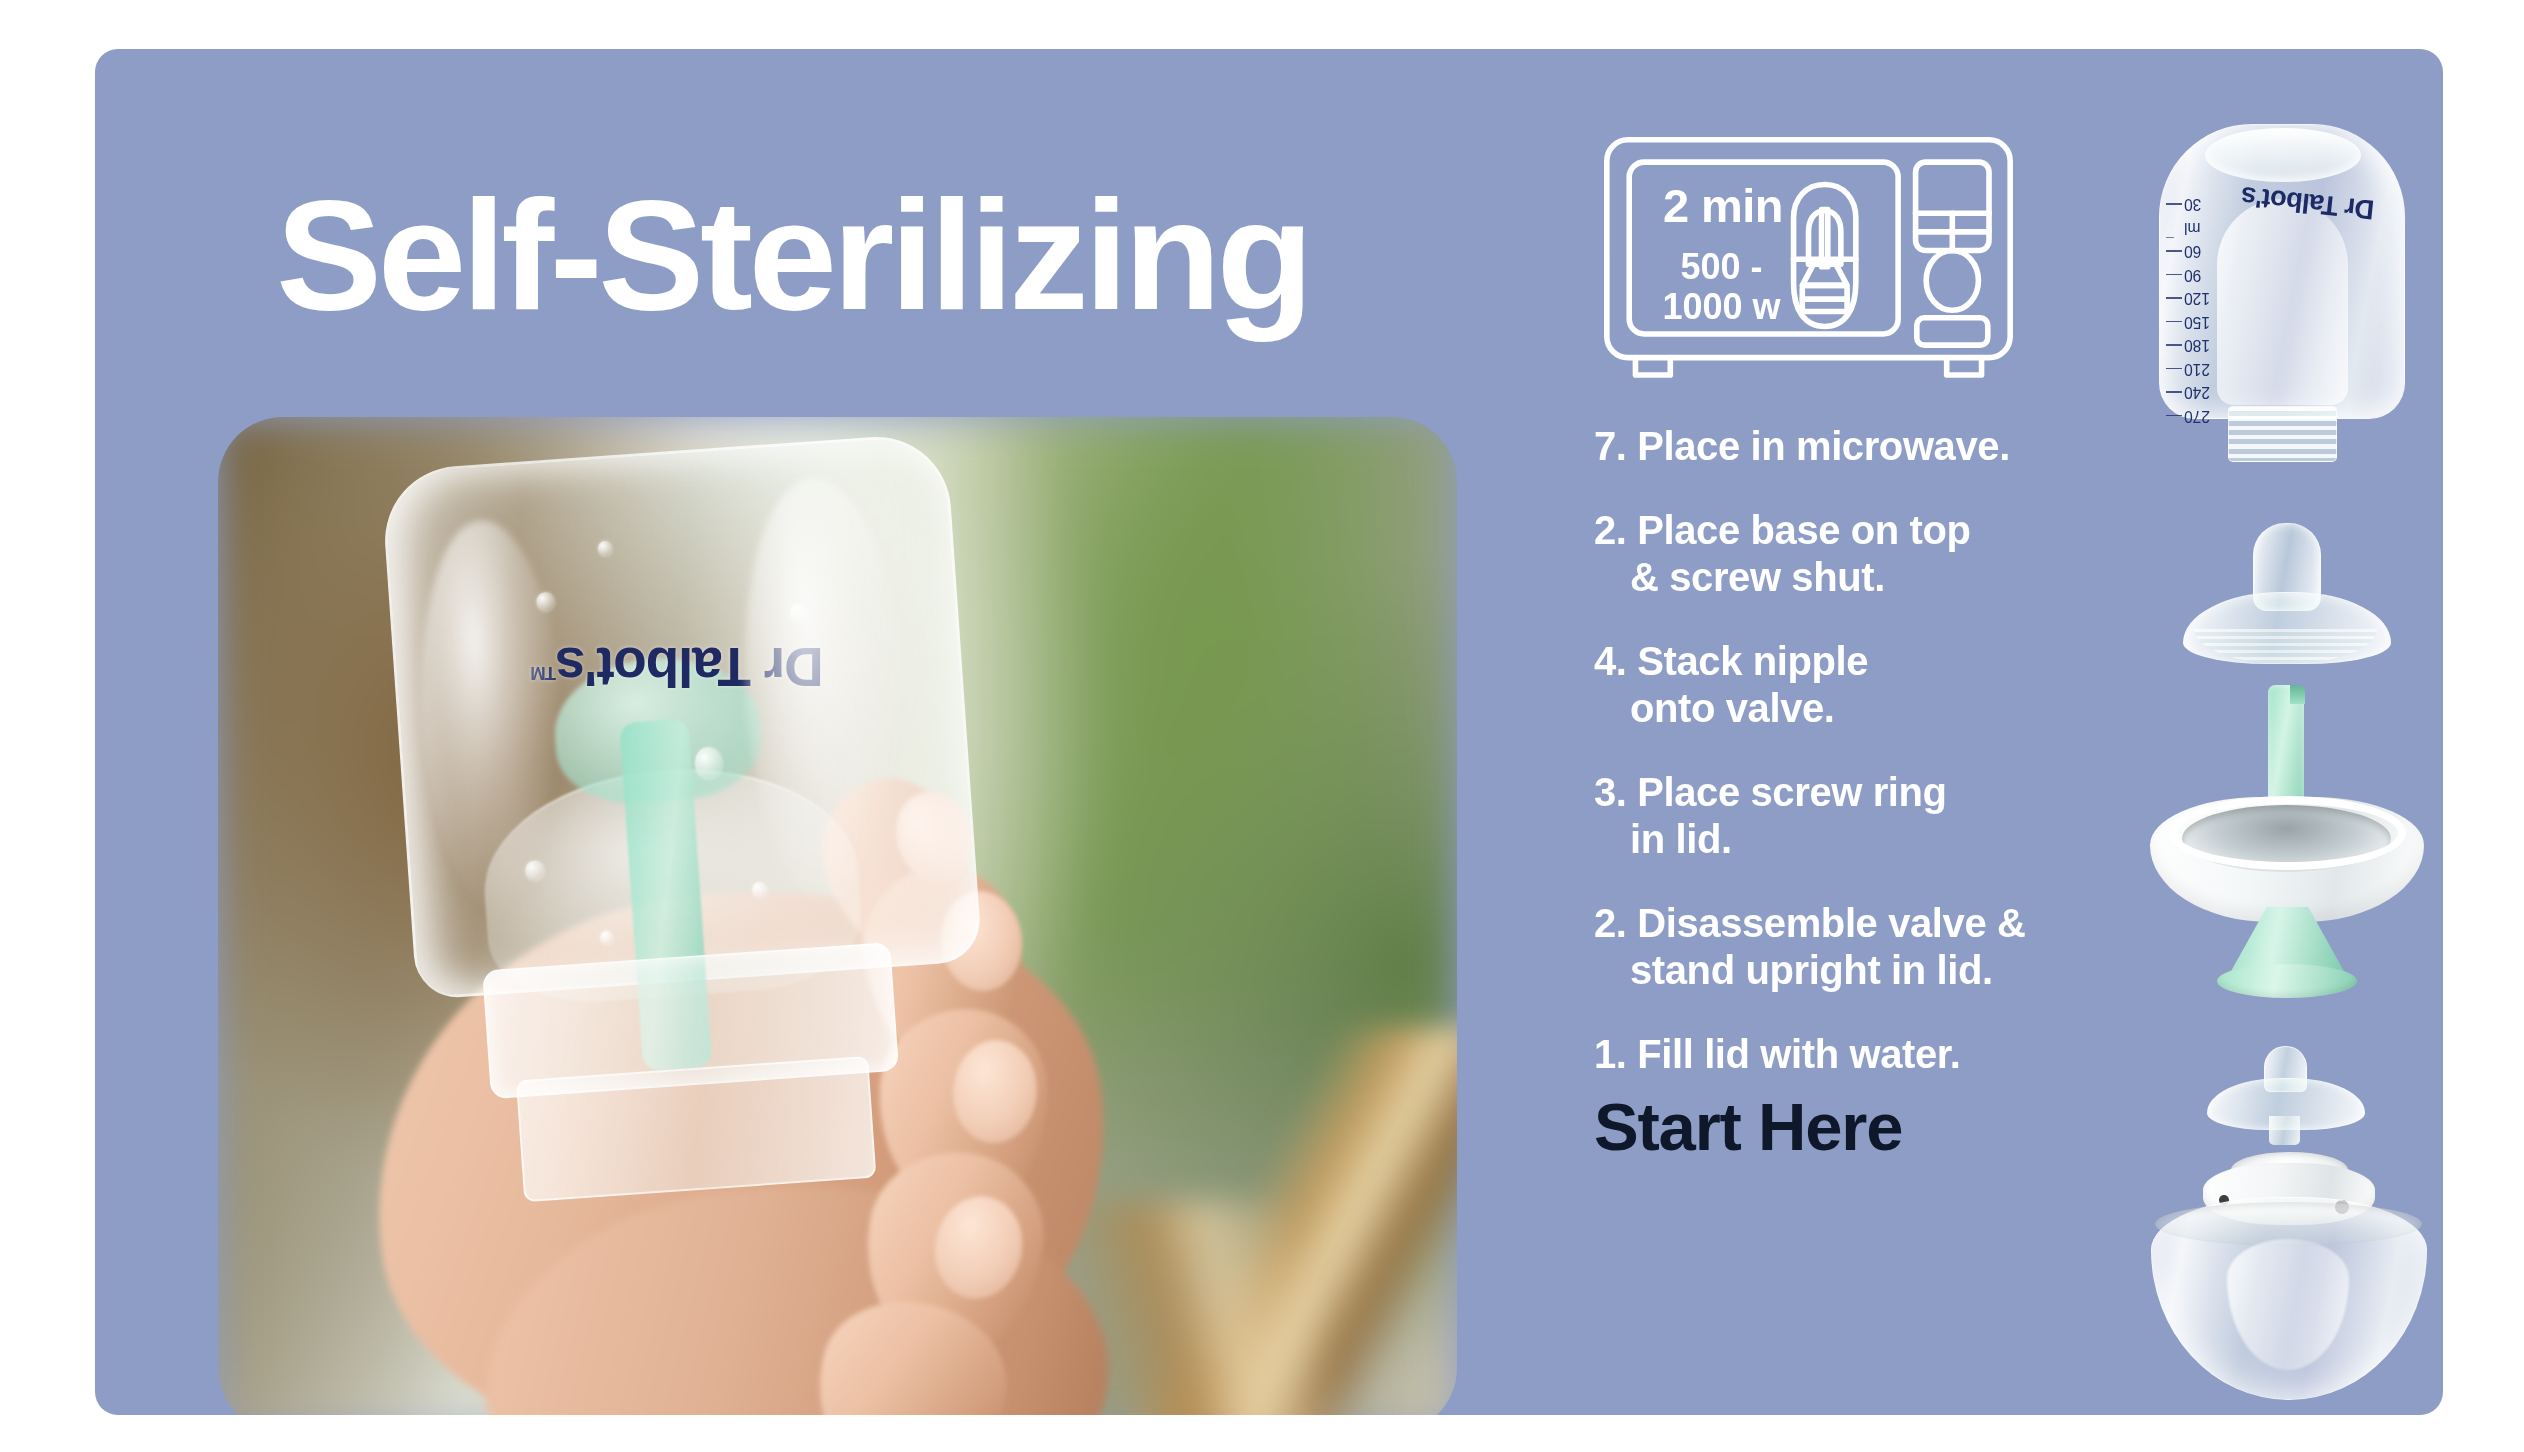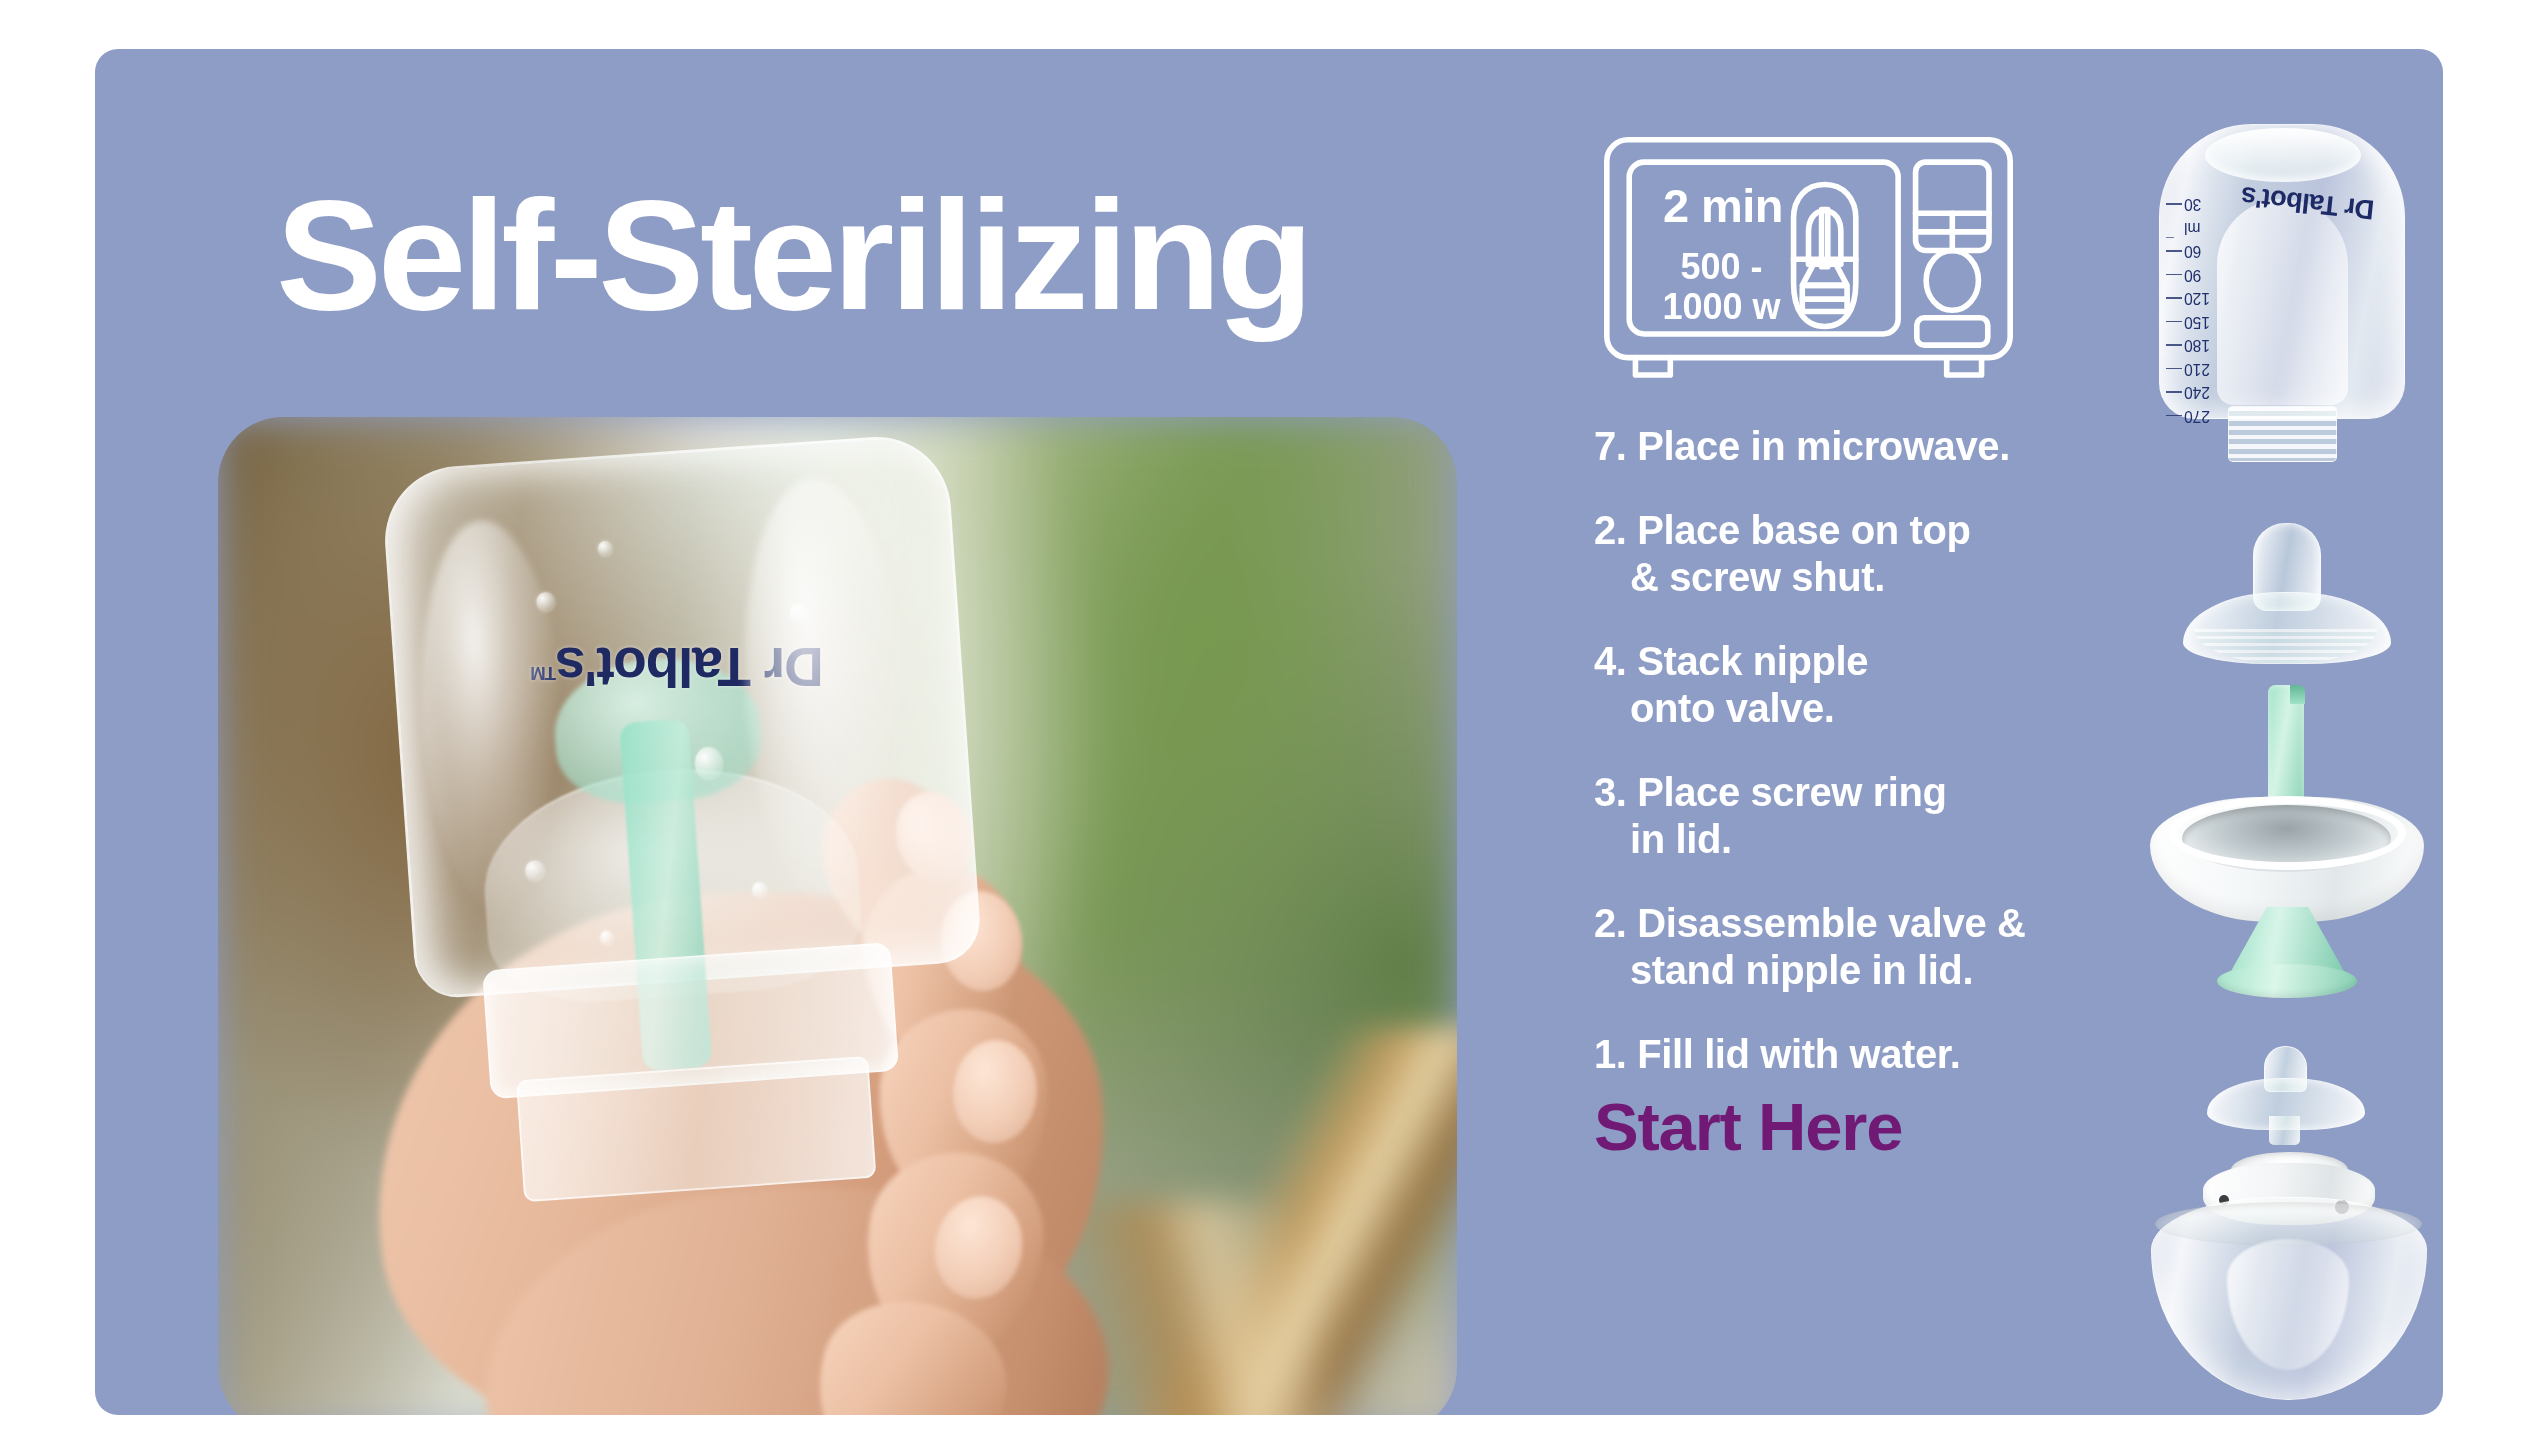--- a/index.html
+++ b/index.html
@@ -164,21 +164,21 @@
   
   #steps{position:absolute;left:1499px;top:374px;width:511px;}
   .step{
     color:#ffffff;font-weight:bold;font-size:40px;line-height:47px;
     letter-spacing:-0.4px;margin-bottom:37px;
     text-indent:0;padding-left:36px;
   }
   .step .ln1{display:block;margin-left:-36px;}
   .step .ln2{display:block;}
   #start-here{
-    color:#701a75;font-weight:bold;font-size:67px;line-height:70px;
+    color:#0f172a;font-weight:bold;font-size:67px;line-height:70px;
     letter-spacing:-1.2px;margin-top:2.5px;
   }
 
   
   #parts{position:absolute;left:2019px;top:75px;width:349px;height:1296px;}
   .part{position:absolute;}
 
   
   #p-bottle{left:34px;top:0px;width:268px;height:374px;}
   #p-bottle .shell{
@@ -445,21 +445,21 @@
     <div class="step">
       <span class="ln1">4. Stack nipple</span>
       <span class="ln2">onto valve.</span>
     </div>
     <div class="step">
       <span class="ln1">3. Place screw ring</span>
       <span class="ln2">in lid.</span>
     </div>
     <div class="step">
       <span class="ln1">2. Disassemble valve &amp;</span>
-      <span class="ln2">stand nipple in lid.</span>
+      <span class="ln2">stand upright in lid.</span>
     </div>
     <div class="step" style="margin-bottom:14px;">
       <span class="ln1">1. Fill lid with water.</span>
     </div>
     <div id="start-here">Start Here</div>
   </div>
 
   <div id="parts">
 
     <div class="part" id="p-bottle">

